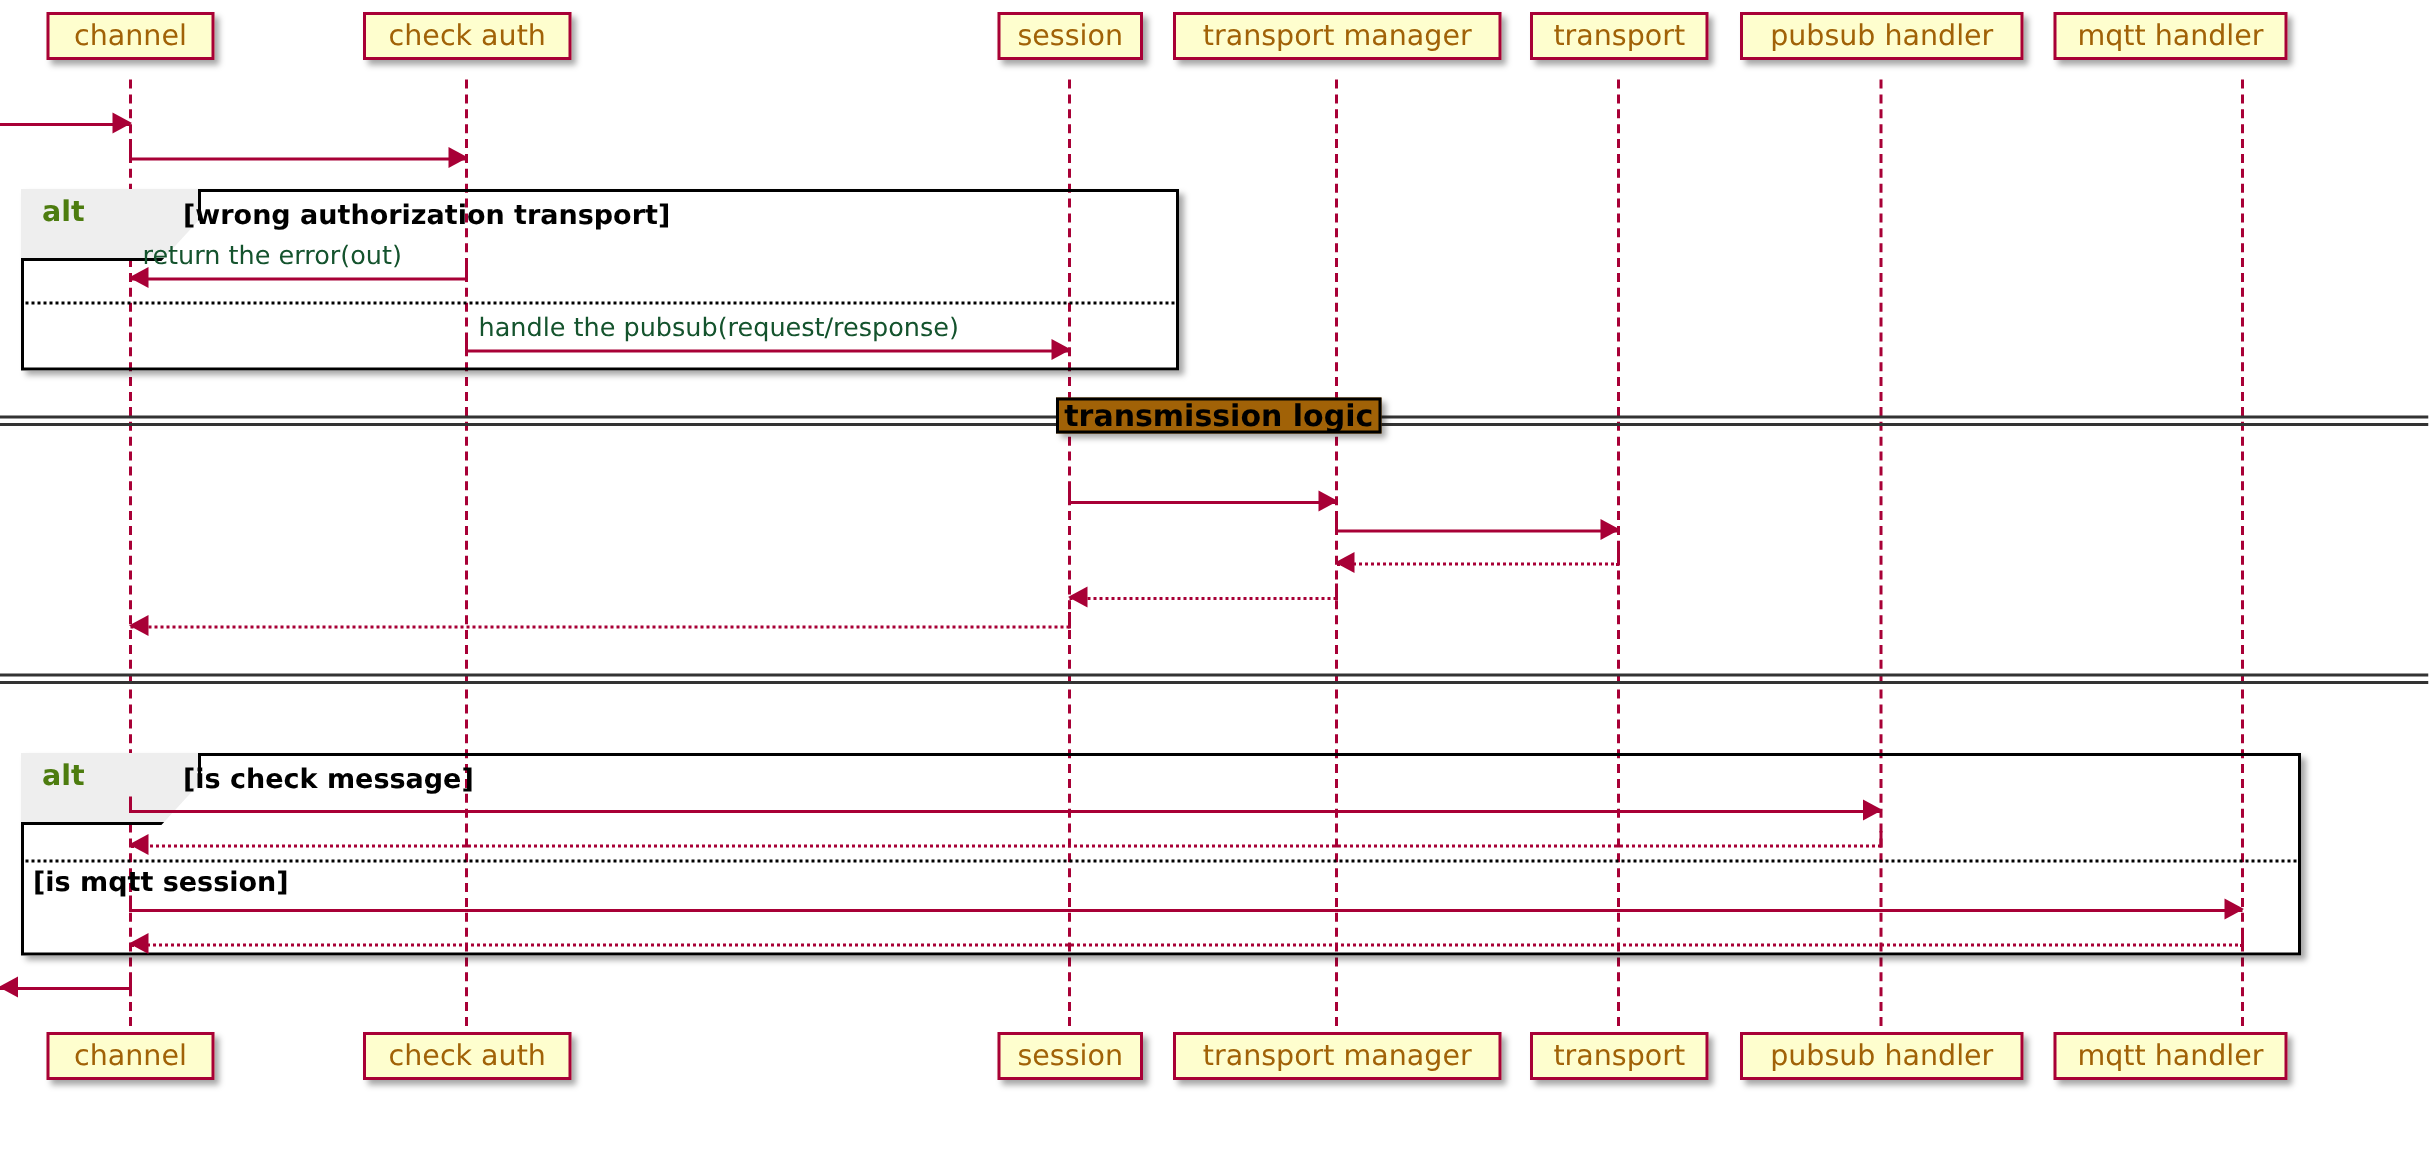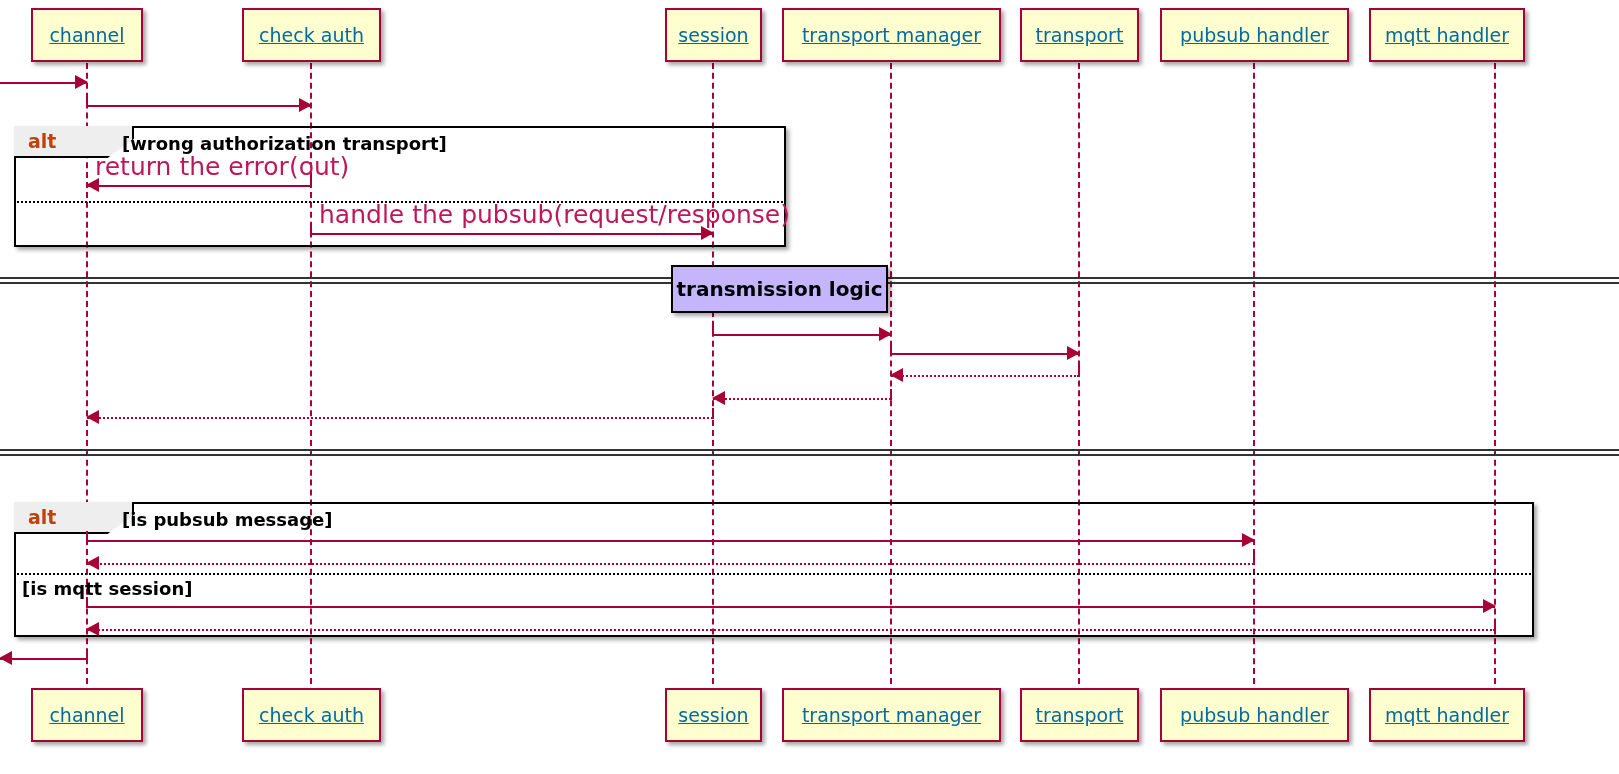--- a/index.html
+++ b/index.html
@@ -10,26 +10,25 @@
   }
   #canvas{position:relative;width:1619px;height:774px;}
 
   
   .participant{
     position:absolute;
     box-sizing:border-box;
     background:#FEFECE;
     border:2px solid #A80036;
     box-shadow:3px 3px 4px rgba(0,0,0,0.35);
-    height:54px;
+    height:32px;
     display:flex;align-items:center;justify-content:center;
-    font-size:19px;color:#0369a1;
+    font-size:19px;color:#a16207;
     white-space:nowrap;
     padding:0 10px;
-    text-decoration:underline;
   }
 
   
   .lifeline{
     position:absolute;
     width:0;
     border-left:2px dashed #A80036;
   }
 
   
@@ -41,21 +40,21 @@
   .msg.dotted .line{border-top:2px dotted #A80036;}
   .msg .head{
     position:absolute;top:-7px;width:0;height:0;
     border-top:7px solid transparent;
     border-bottom:7px solid transparent;
   }
   .msg .head.right{right:-1px;border-left:13px solid #A80036;}
   .msg .head.left{left:-1px;border-right:13px solid #A80036;}
   .msg .label{
     position:absolute;bottom:4px;
-    font-size:25px;color:#be185d;white-space:nowrap;
+    font-size:17px;color:#14532d;white-space:nowrap;
   }
   
   .stub{
     position:absolute;width:0;border-left:2px solid #A80036;
   }
 
   
   .frag{
     position:absolute;
     box-sizing:border-box;
@@ -63,22 +62,22 @@
     background:transparent;
     box-shadow:3px 3px 4px rgba(0,0,0,0.35);
   }
   .frag-tab{
     position:absolute;left:0;top:0;
     height:30px;
     background:#EEEEEE;
     border-right:2px solid #000;
     border-bottom:2px solid #000;
     display:flex;align-items:center;
-    padding:0 12px 0 14px;
-    font-size:19px;font-weight:bold;color:#c2410c;
+    padding:0 12px 16px 14px;
+    font-size:19px;font-weight:bold;color:#4d7c0f;
     clip-path:polygon(0 0,100% 0,100% 40%,78% 100%,0 100%);
   }
   .frag-cond{
     position:absolute;
     font-size:18px;font-weight:bold;color:#000;white-space:nowrap;
   }
   .frag-sep{
     position:absolute;height:0;
     border-top:2px dotted #000;
   }
@@ -86,27 +85,27 @@
   
   .divider-rail{
     position:absolute;left:0;width:1619px;height:0;
     border-top:2px solid #333;
     border-bottom:2px solid #333;
     height:3px;box-sizing:content-box;
   }
   .divider-box{
     position:absolute;
     box-sizing:border-box;
-    background:#c4b5fd;
+    background:#a16207;
     border:2px solid #000;
     box-shadow:3px 3px 4px rgba(0,0,0,0.35);
-    height:48px;
+    height:24px;
     display:flex;align-items:center;justify-content:center;
     padding:0 12px;
-    font-size:20px;font-weight:bold;color:#000;white-space:nowrap;
+    font-size:20px;font-weight:bold;color:#000;white-space:nowrap;margin-left:33px;
   }
 </style>
 </head>
 <body>
 
 <div id="canvas">
     <div class="lifeline" style="left: 86px; top: 53px; height: 631px;"></div>
     <div class="lifeline" style="left: 310px; top: 53px; height: 631px;"></div>
     <div class="lifeline" style="left: 712px; top: 53px; height: 631px;"></div>
     <div class="lifeline" style="left: 890px; top: 53px; height: 631px;"></div>
@@ -115,21 +114,21 @@
     <div class="lifeline" style="left: 1494px; top: 53px; height: 631px;"></div>
     <div class="divider-rail" style="top: 277px;"></div>
     <div class="divider-box" style="left: 671px; width: 217px; top: 265px;">transmission logic</div>
     <div class="divider-rail" style="top: 449px;"></div>
     <div class="frag" style="left: 14px; top: 126px; width: 772px; height: 121px;"></div>
     <div class="frag-tab" style="left: 14px; top: 126px; width: 92px;">alt</div>
     <div class="frag-cond" style="left: 122px; top: 133px;">[wrong authorization transport]</div>
     <div class="frag-sep" style="left: 14px; width: 772px; top: 201px;"></div>
     <div class="frag" style="left: 14px; top: 502px; width: 1520px; height: 135px;"></div>
     <div class="frag-tab" style="left: 14px; top: 502px; width: 92px;">alt</div>
-    <div class="frag-cond" style="left: 122px; top: 509px;">[is pubsub message]</div>
+    <div class="frag-cond" style="left: 122px; top: 509px;">[is check message]</div>
     <div class="frag-sep" style="left: 14px; width: 1520px; top: 573px;"></div>
     <div class="frag-cond" style="left: 22px; top: 578px;">[is mqtt session]</div>
     <div class="msg" style="left: 0px; top: 82px; width: 87px;">
       <div class="line"></div>
       <div class="head right"></div>
     </div>
     <div class="msg" style="left: 87px; top: 105px; width: 224px;">
       <div class="line"></div>
       <div class="head right"></div>
     </div>

